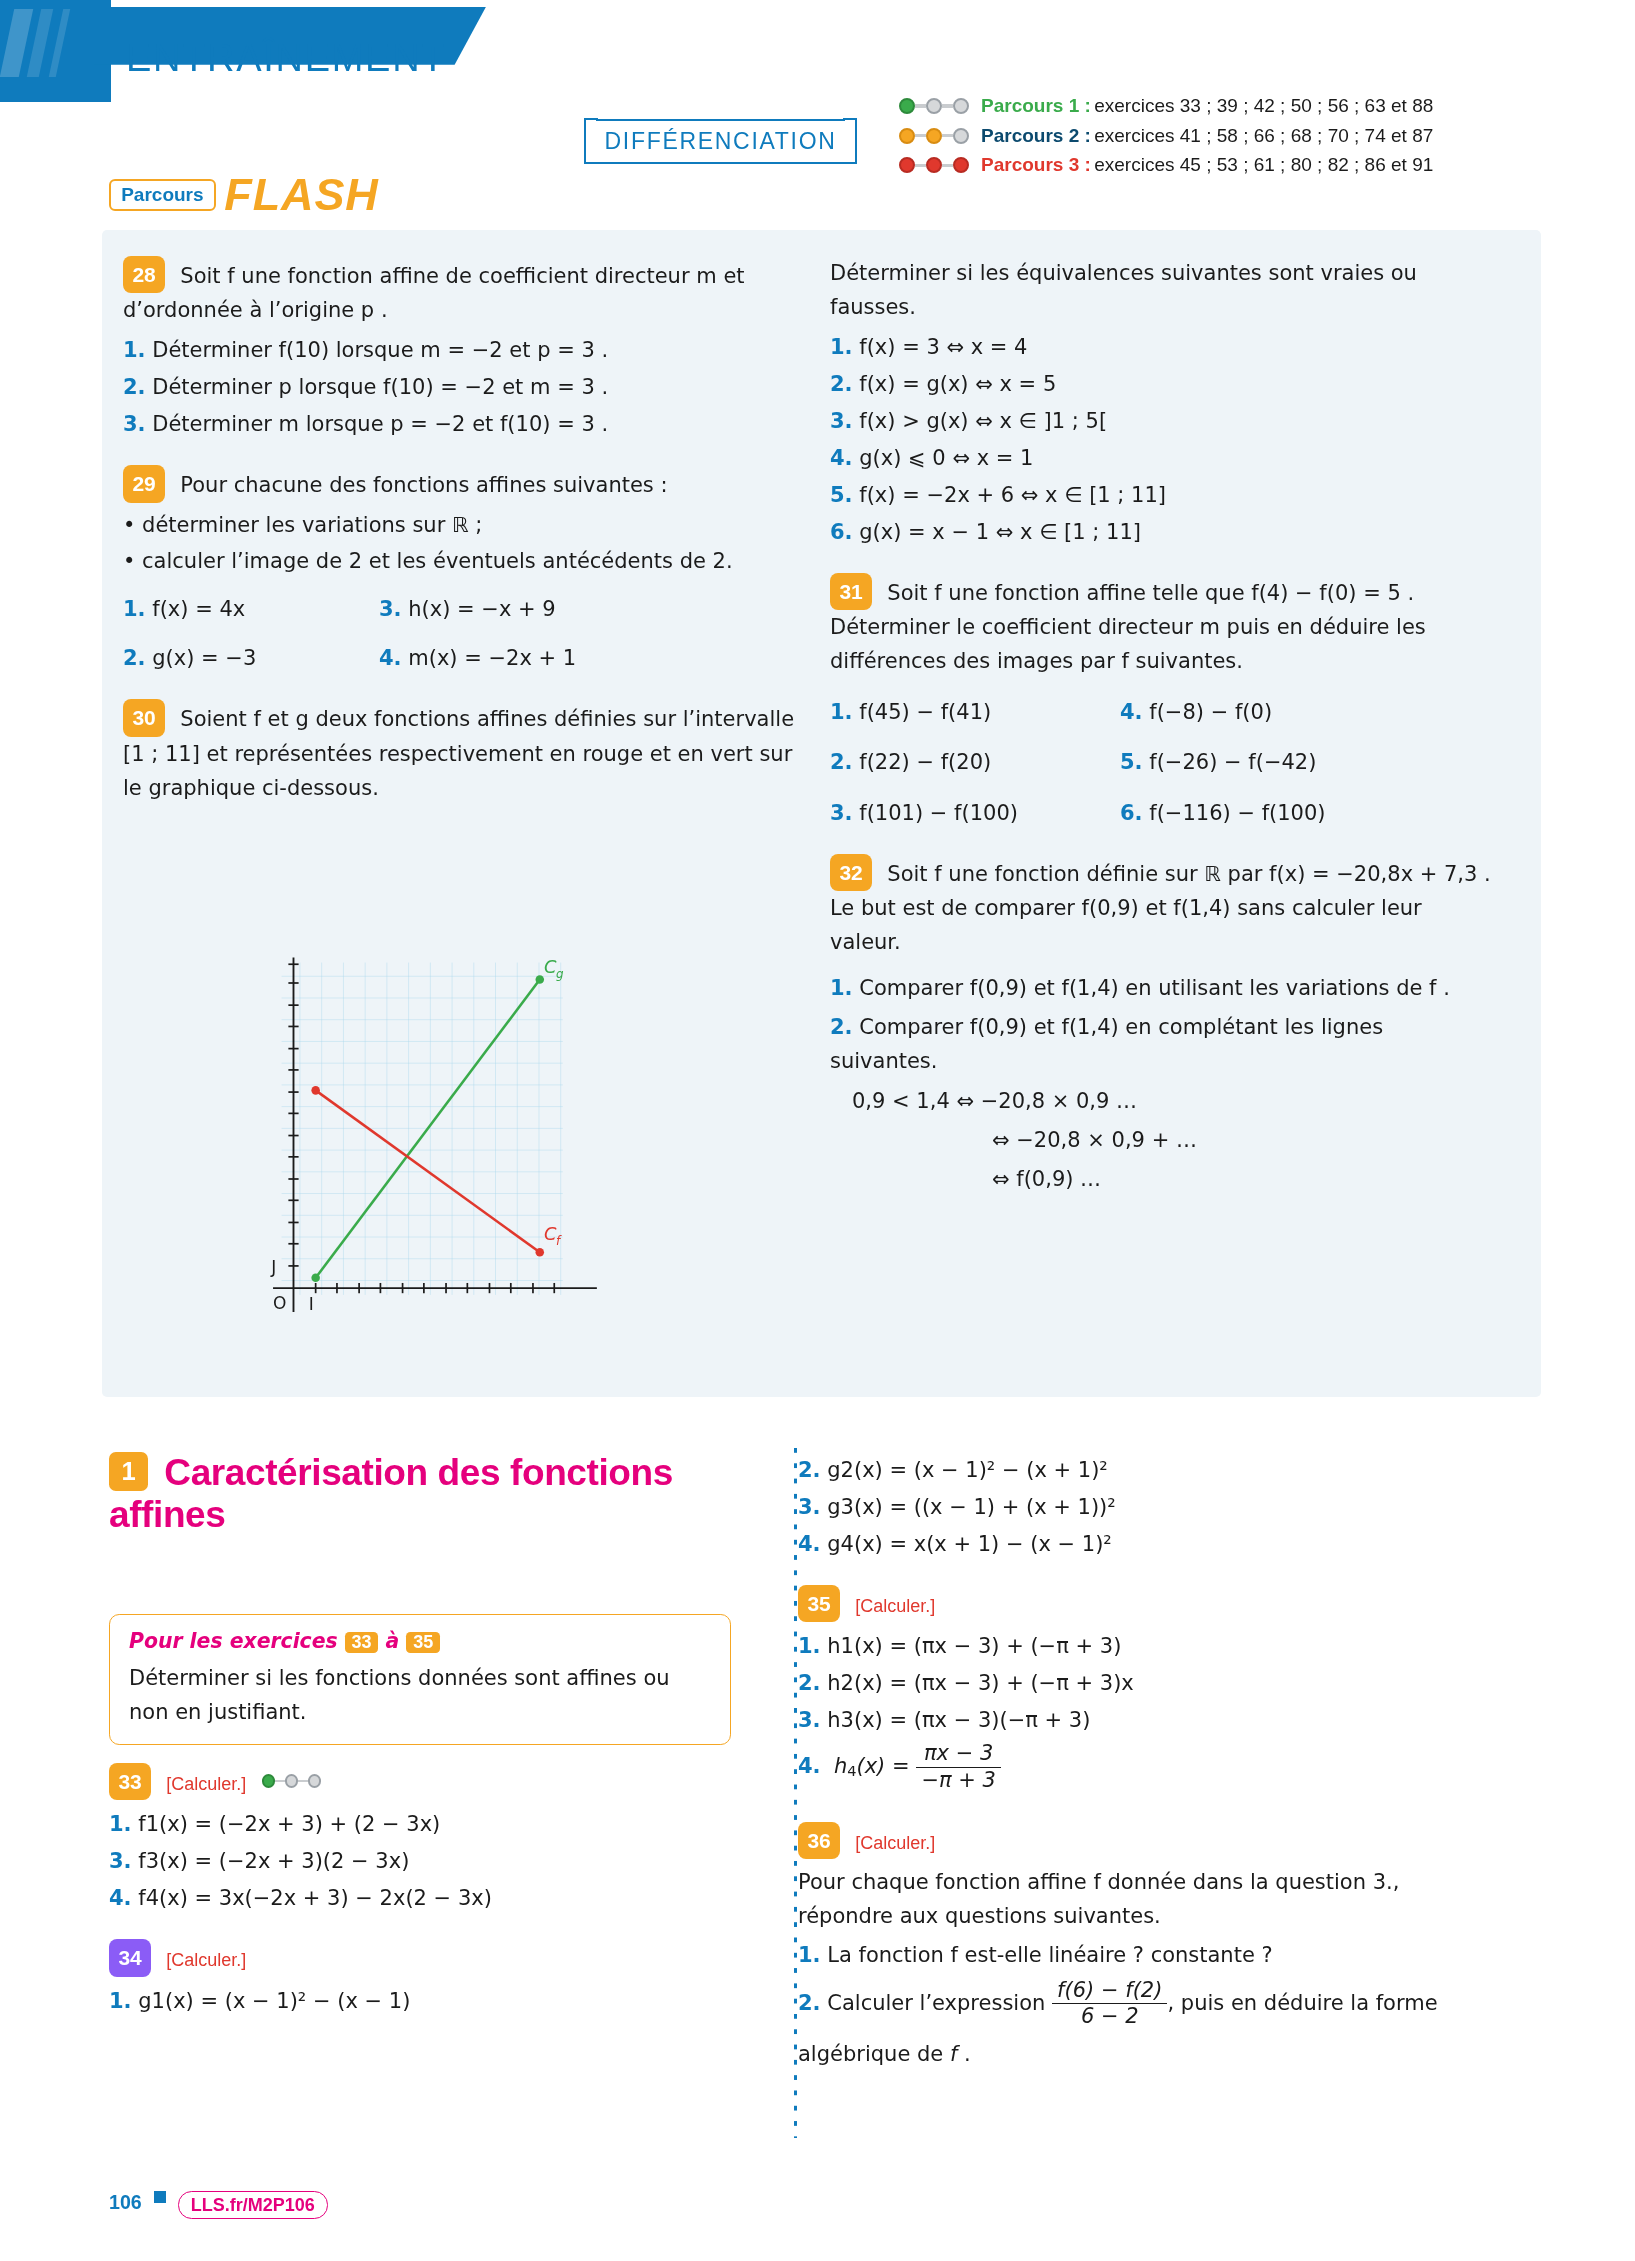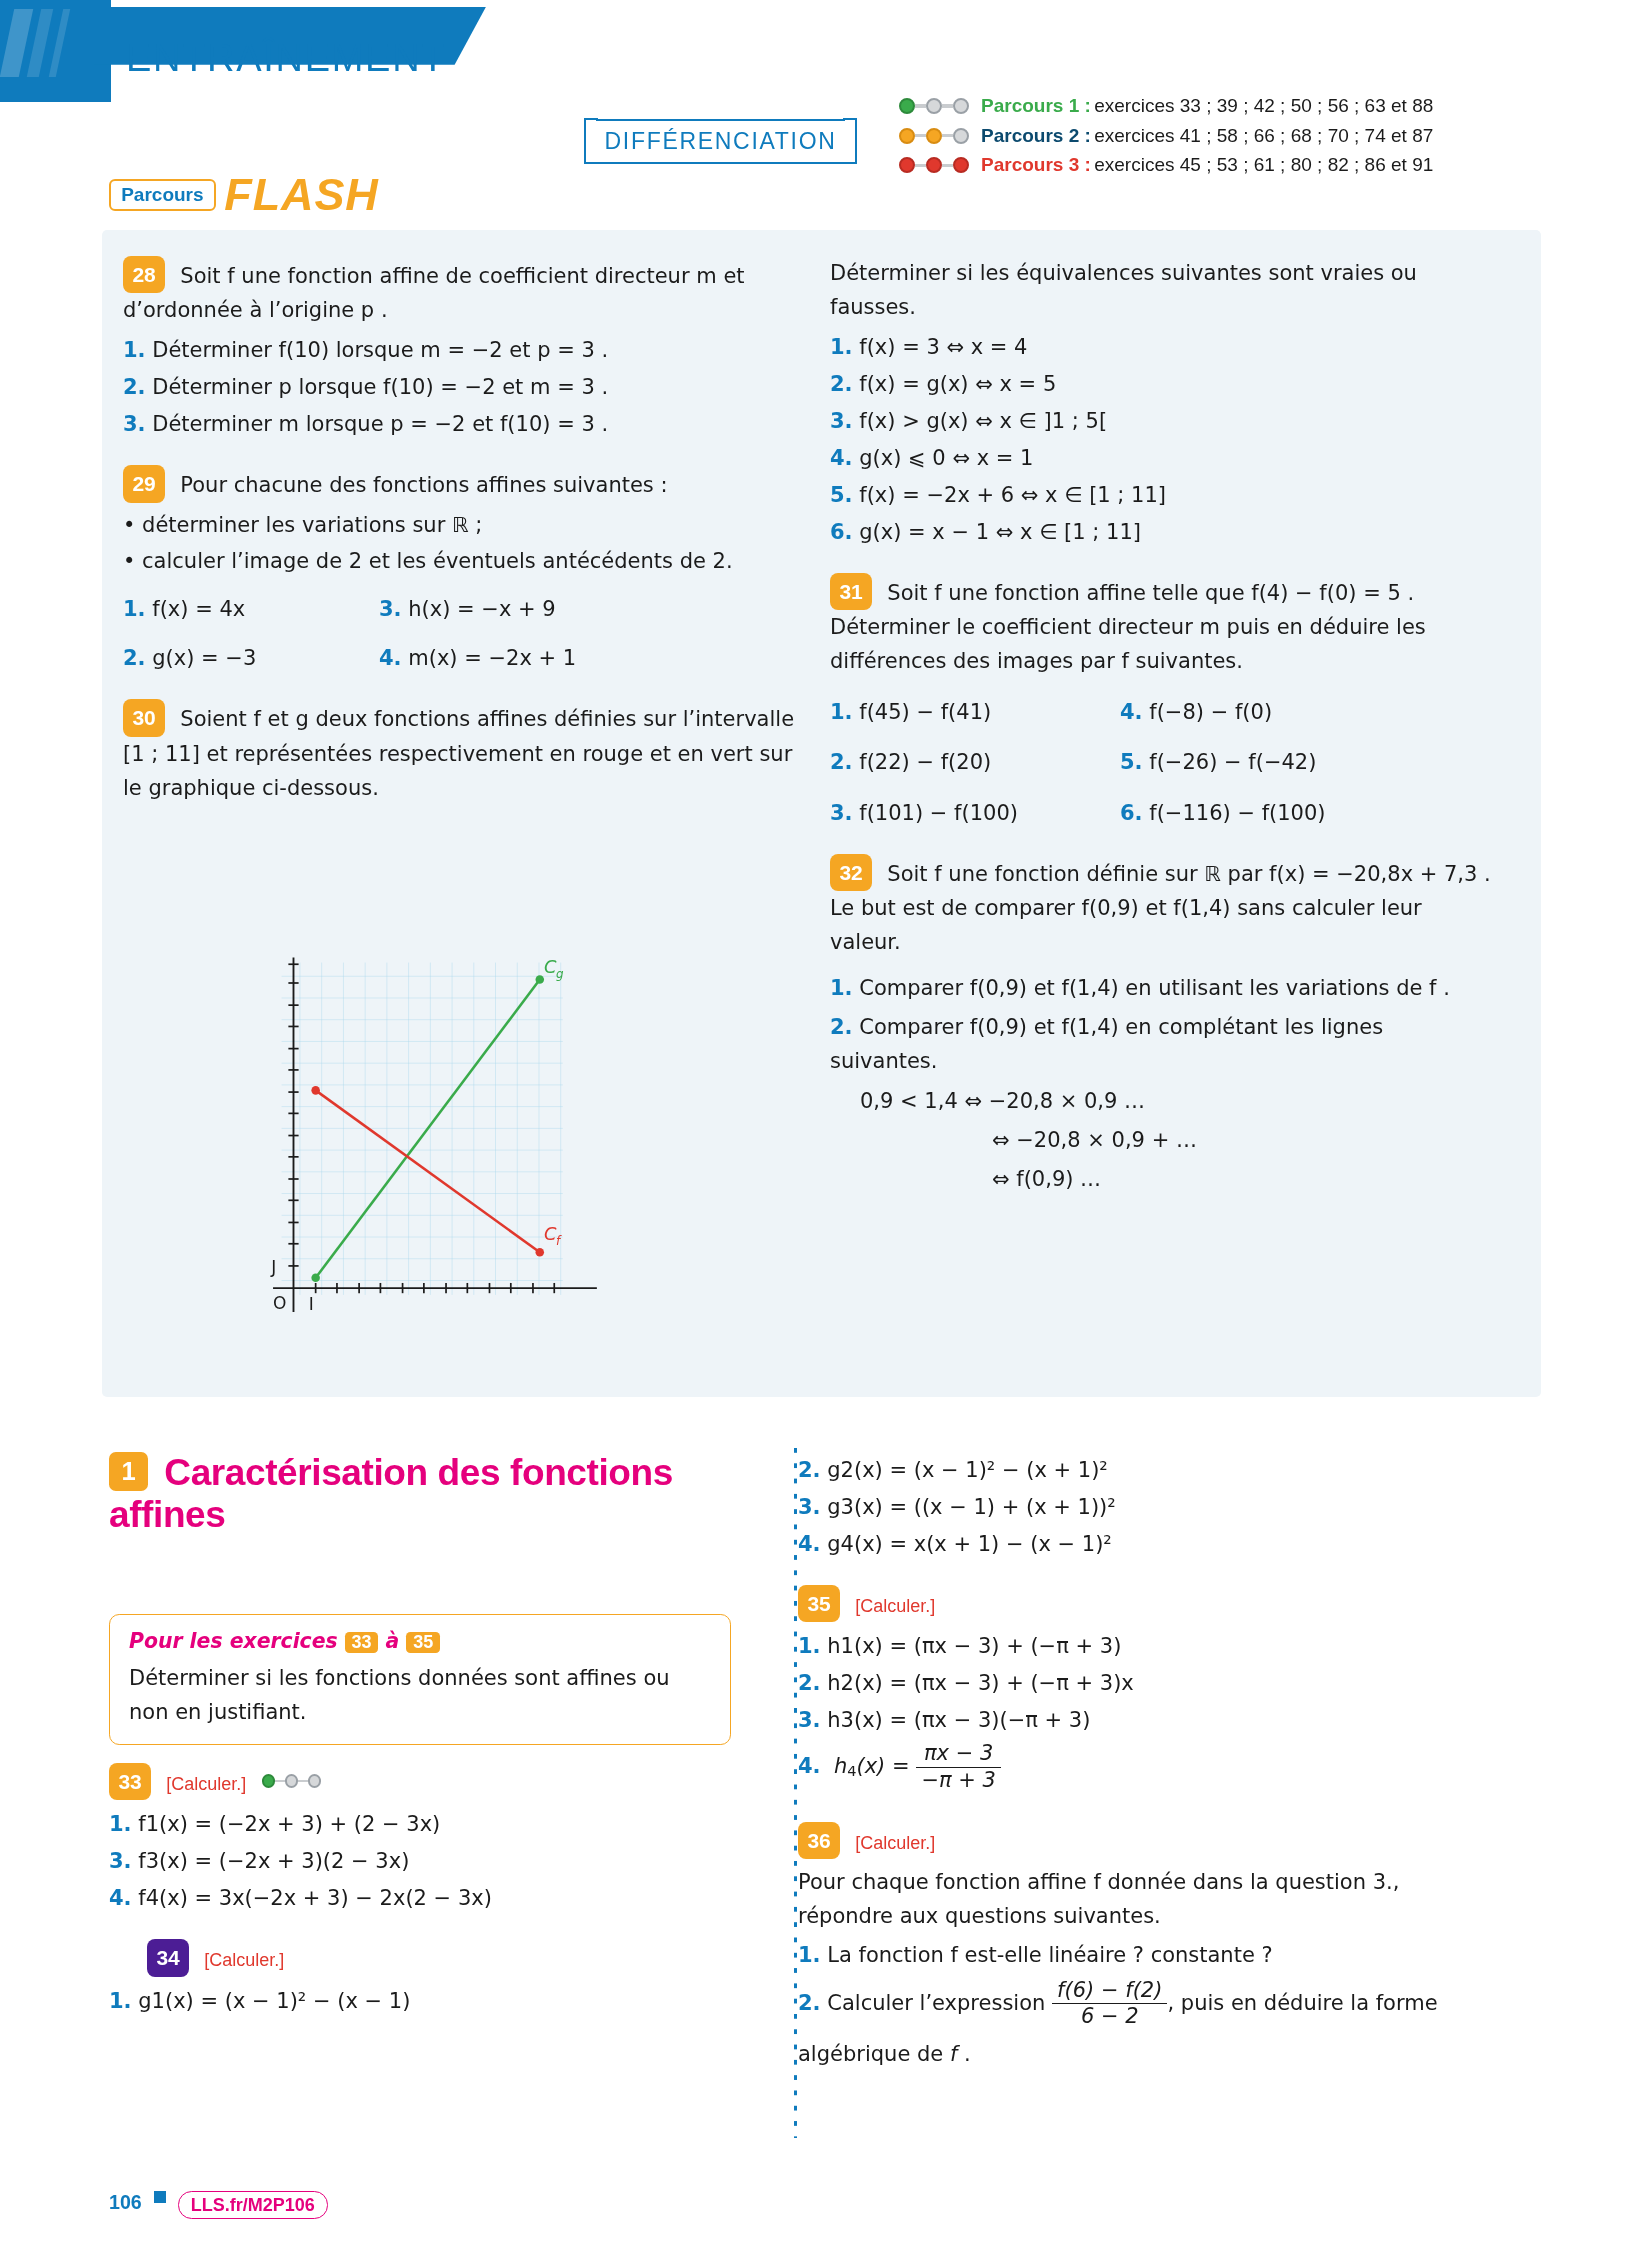--- a/index.html
+++ b/index.html
@@ -76,21 +76,21 @@
     background:#eef4f8; border-radius:5.1px;
   }
   .col-left { position:absolute; left:123px; top:256px; width:673px; }
   .col-right { position:absolute; left:830px; top:256px; width:664px; }
 
   .ex-num {
     display:inline-block; background:#f5a623; color:#ffffff; font-weight:bold;
     border-radius:8px; padding:1.7px 9.4px; font-size:21px; margin-right:8.5px;
     font-family:"Liberation Sans", sans-serif; vertical-align:1.7px;
   }
-  .ex-num.blue { background:#4c1d95;margin-left:38px; }
+  .ex-num.blue { background:#8b5cf6; }
   .para { font-size:21px; line-height:34px; margin:0 0 5.1px 0; }
   .bluenum { color:#0f7bbd; font-weight:bold; }
   .item { font-size:21px; line-height:37px; margin:0; }
   .blk { margin-top:22px; }
   .sub { font-size:14.5px; vertical-align:-3.4px; }
   .twocol { display:flex; }
   .twocol > div { }
   .bullet { font-size:21px; line-height:34px; margin:0 0 1.7px 0; }
 
   
@@ -341,21 +341,21 @@
       </div>
     </div>
 
     <div class="blk">
       <p class="para">
         <span class="ex-num">32</span>
         <span>Soit f une fonction définie sur ℝ par f(x) = −20,8x + 7,3 . Le but est de comparer f(0,9) et f(1,4) sans calculer leur valeur.</span>
       </p>
       <p class="para" style="margin-top:12px;"><span class="bluenum">1.</span> Comparer f(0,9) et f(1,4) en utilisant les variations de f .</p>
       <p class="para"><span class="bluenum">2.</span> Comparer f(0,9) et f(1,4) en complétant les lignes suivantes.</p>
-      <p class="para" style="margin-left:30px;">0,9 &lt; 1,4 ⇔ −20,8 × 0,9 …</p>
+      <p class="para" style="margin-left:22px;">0,9 &lt; 1,4 ⇔ −20,8 × 0,9 …</p>
       <p class="para" style="margin-left:162px;">⇔ −20,8 × 0,9 + …</p>
       <p class="para" style="margin-left:162px;">⇔ f(0,9) …</p>
     </div>
   </div>
 
   <div class="sec-head">
     <span class="sec-badge">1</span>
     <span class="sec-title">Caractérisation des fonctions affines</span>
   </div>
 

